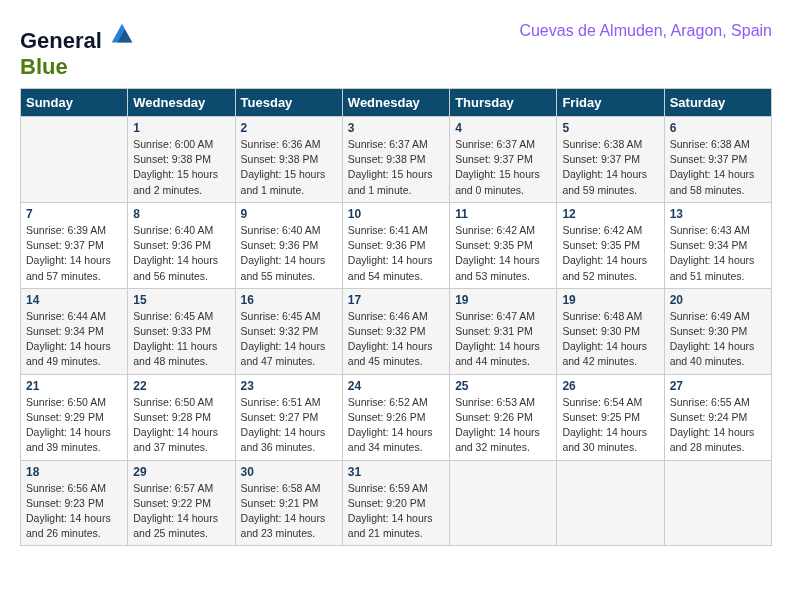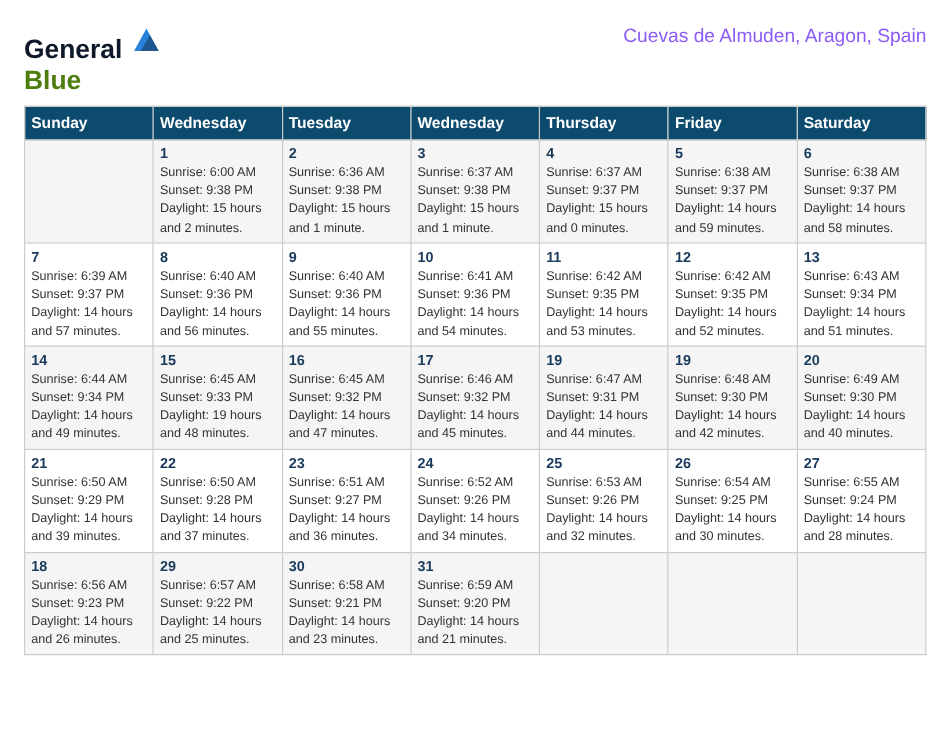--- a/index.html
+++ b/index.html
@@ -238,21 +238,21 @@
             <div>Sunrise: 6:44 AM</div>
             <div>Sunset: 9:34 PM</div>
             <div>Daylight: 14 hours and 49 minutes.</div>
           </div>
         </td>
         <td>
           <span class="day-number">15</span>
           <div class="day-info">
             <div>Sunrise: 6:45 AM</div>
             <div>Sunset: 9:33 PM</div>
-            <div>Daylight: 19 hours and 48 minutes.</div>
+            <div>Daylight: 11 hours and 48 minutes.</div>
           </div>
         </td>
         <td>
           <span class="day-number">16</span>
           <div class="day-info">
             <div>Sunrise: 6:45 AM</div>
             <div>Sunset: 9:32 PM</div>
             <div>Daylight: 14 hours and 47 minutes.</div>
           </div>
         </td>

